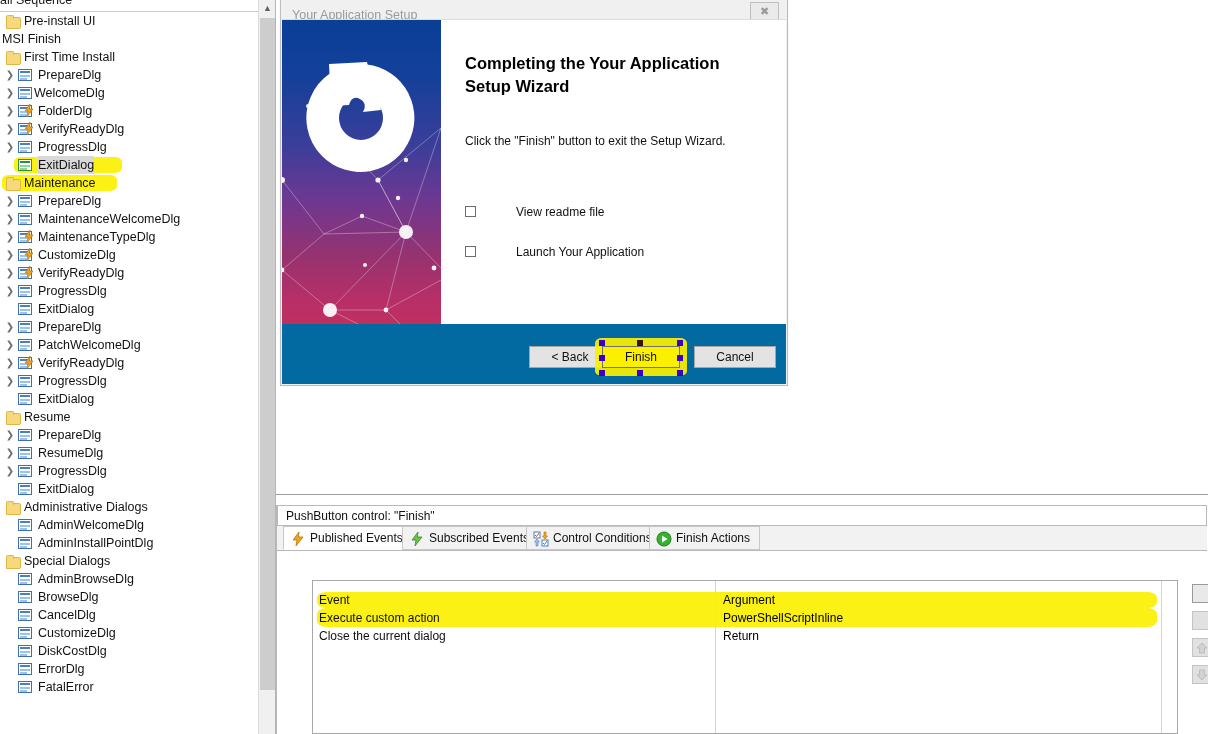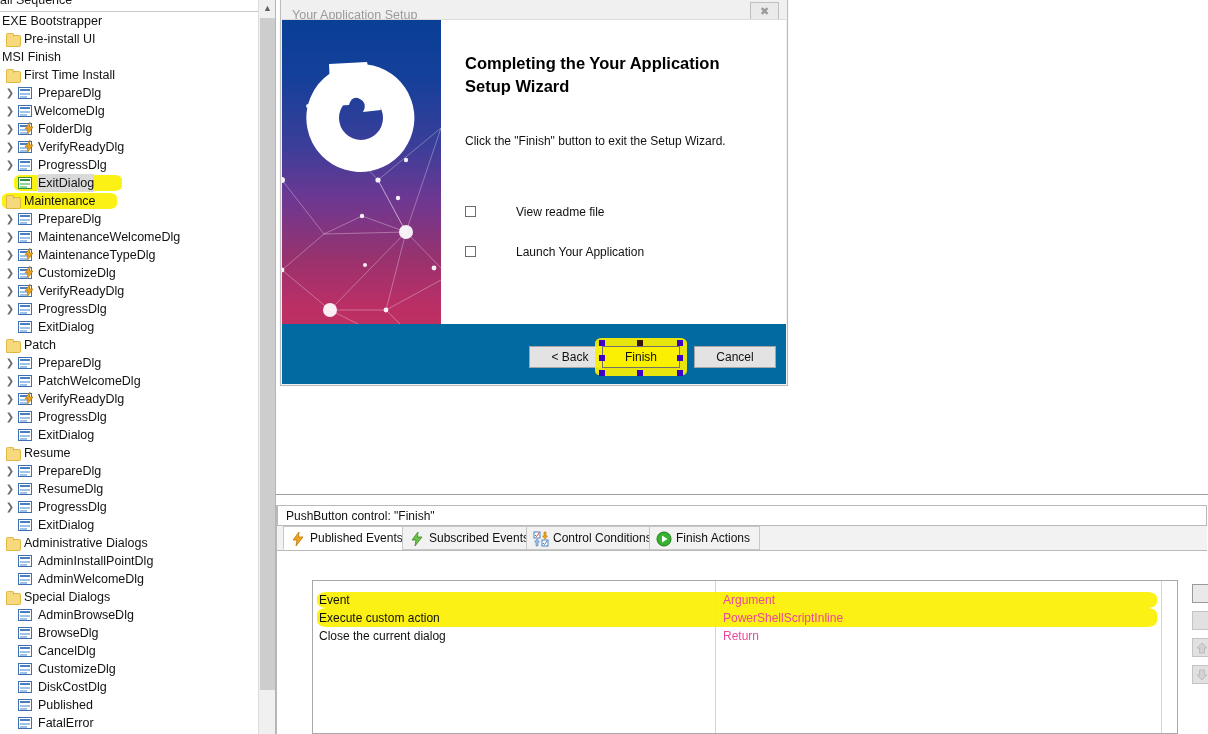--- a/index.html
+++ b/index.html
@@ -212,21 +212,21 @@
     overflow: hidden;
   }
   #grid-colsplit {
     position: absolute; left: 402px; top: 0; width: 1px; height: 154px;
     background: #d4d4d4;
   }
   .grow {
     position: absolute; left: 0; right: 0; height: 18px; line-height: 18px;
   }
   .grow .c1 { position: absolute; left: 6px; top: 0; font-size: 12px; color: #111; }
-  .grow .c2 { position: absolute; left: 410px; top: 0; font-size: 12px; color: #ec4899; }
+  .grow .c2 { position: absolute; left: 410px; top: 0; font-size: 12px; color: #000000; }
   #grid-vscroll {
     position: absolute; right: 0; top: 0; width: 15px; height: 152px;
     background: #ffffff; border-left: 1px solid #d4d4d4;
   }
 
   .sidebtn {
     position: absolute; width: 19px; height: 19px;
     background: #e1e1e1; border: 1px solid #c4c4c4; box-sizing: border-box;
   }
   .sidebtn.first { background: #e9e9e9; border-color: #9a9a9a; }
@@ -241,23 +241,20 @@
 
 <div id="root">
 
   <div id="tree-pane">
 
     <div id="tree-topcrop">
       <span>all Sequence</span>
     </div>
 
     <div id="tree-list">
-        <div class="tnode" style="top: 0px;">
-          <span class="tlabel" style="left: 2px;">EXE Bootstrapper</span>
-        </div>
         <div class="tnode" style="top: 0px;">
           <span class="ticon ic-folder" style="left: 6px; position: absolute; width: 13px; height: 10px; top: 5px;"></span>
           <span class="tlabel" style="left: 24px;">Pre-install UI</span>
         </div>
         <div class="tnode" style="top: 0px;">
           <span class="tlabel" style="left: 2px;">MSI Finish</span>
         </div>
         <div class="tnode" style="top: 0px;">
           <span class="ticon ic-folder" style="left: 6px; position: absolute; width: 13px; height: 10px; top: 5px;"></span>
           <span class="tlabel" style="left: 24px;">First Time Install</span>
@@ -402,24 +399,20 @@
         </div>
         <div class="tnode" style="top: 0px;">
           <span class="ticon ic-dlg" style="left: 18px; position: absolute; width: 14px; height: 12px;">
             <i class="bar"></i>
             <i class="l1"></i>
             <i class="l2"></i>
           </span>
           <span class="tlabel" style="left: 38px;">ExitDialog</span>
         </div>
         <div class="tnode" style="top: 0px;">
-          <span class="ticon ic-folder" style="left: 6px; position: absolute; width: 13px; height: 10px; top: 5px;"></span>
-          <span class="tlabel" style="left: 24px;">Patch</span>
-        </div>
-        <div class="tnode" style="top: 0px;">
           <span class="twist" style="left: 4px;">❯</span>
           <span class="ticon ic-dlg" style="left: 18px; position: absolute; width: 14px; height: 12px;">
             <i class="bar"></i>
             <i class="l1"></i>
             <i class="l2"></i>
           </span>
           <span class="tlabel" style="left: 38px;">PrepareDlg</span>
         </div>
         <div class="tnode" style="top: 0px;">
           <span class="twist" style="left: 4px;">❯</span>
@@ -503,29 +496,29 @@
         <div class="tnode" style="top: 0px;">
           <span class="ticon ic-folder" style="left: 6px; position: absolute; width: 13px; height: 10px; top: 5px;"></span>
           <span class="tlabel" style="left: 24px;">Administrative Dialogs</span>
         </div>
         <div class="tnode" style="top: 0px;">
           <span class="ticon ic-dlg" style="left: 18px; position: absolute; width: 14px; height: 12px;">
             <i class="bar"></i>
             <i class="l1"></i>
             <i class="l2"></i>
           </span>
+          <span class="tlabel" style="left: 38px;">AdminWelcomeDlg</span>
+        </div>
+        <div class="tnode" style="top: 0px;">
+          <span class="ticon ic-dlg" style="left: 18px; position: absolute; width: 14px; height: 12px;">
+            <i class="bar"></i>
+            <i class="l1"></i>
+            <i class="l2"></i>
+          </span>
           <span class="tlabel" style="left: 38px;">AdminInstallPointDlg</span>
-        </div>
-        <div class="tnode" style="top: 0px;">
-          <span class="ticon ic-dlg" style="left: 18px; position: absolute; width: 14px; height: 12px;">
-            <i class="bar"></i>
-            <i class="l1"></i>
-            <i class="l2"></i>
-          </span>
-          <span class="tlabel" style="left: 38px;">AdminWelcomeDlg</span>
         </div>
         <div class="tnode" style="top: 0px;">
           <span class="ticon ic-folder" style="left: 6px; position: absolute; width: 13px; height: 10px; top: 5px;"></span>
           <span class="tlabel" style="left: 24px;">Special Dialogs</span>
         </div>
         <div class="tnode" style="top: 0px;">
           <span class="ticon ic-dlg" style="left: 18px; position: absolute; width: 14px; height: 12px;">
             <i class="bar"></i>
             <i class="l1"></i>
             <i class="l2"></i>
@@ -563,21 +556,21 @@
             <i class="l2"></i>
           </span>
           <span class="tlabel" style="left: 38px;">DiskCostDlg</span>
         </div>
         <div class="tnode" style="top: 0px;">
           <span class="ticon ic-dlg" style="left: 18px; position: absolute; width: 14px; height: 12px;">
             <i class="bar"></i>
             <i class="l1"></i>
             <i class="l2"></i>
           </span>
-          <span class="tlabel" style="left: 38px;">Published</span>
+          <span class="tlabel" style="left: 38px;">ErrorDlg</span>
         </div>
         <div class="tnode" style="top: 0px;">
           <span class="ticon ic-dlg" style="left: 18px; position: absolute; width: 14px; height: 12px;">
             <i class="bar"></i>
             <i class="l1"></i>
             <i class="l2"></i>
           </span>
           <span class="tlabel" style="left: 38px;">FatalError</span>
         </div>
       </div>

